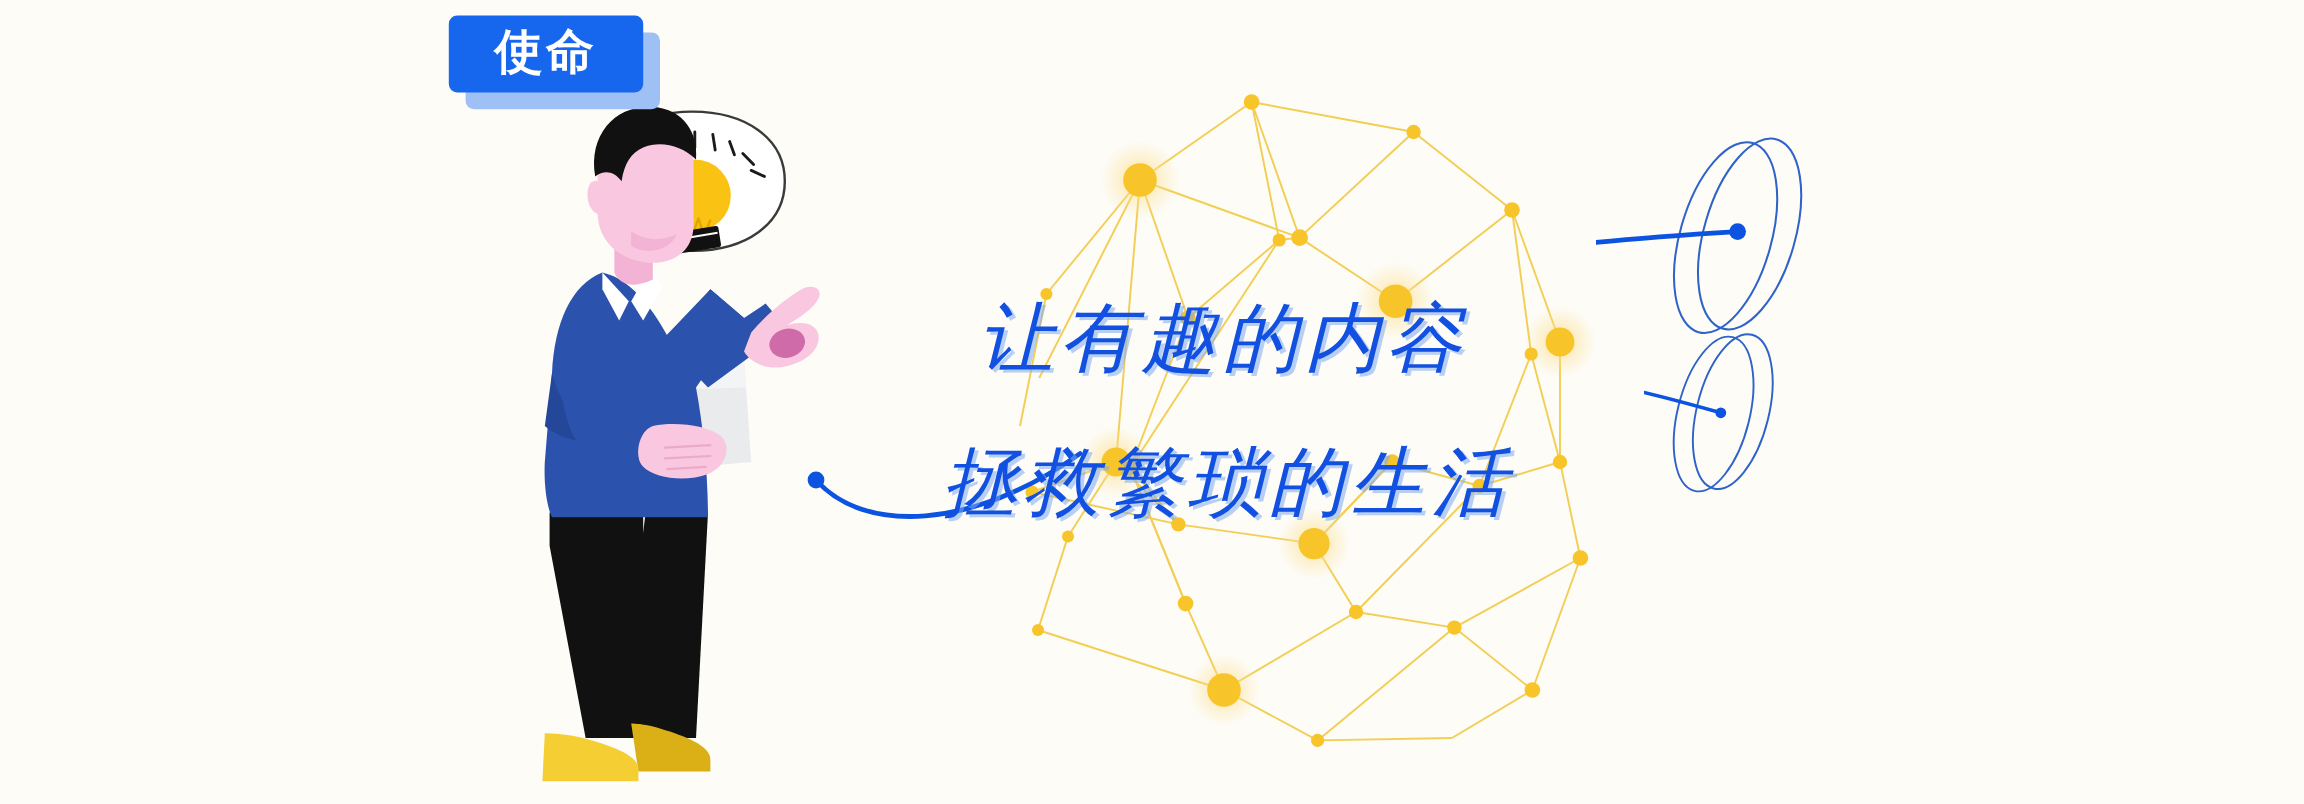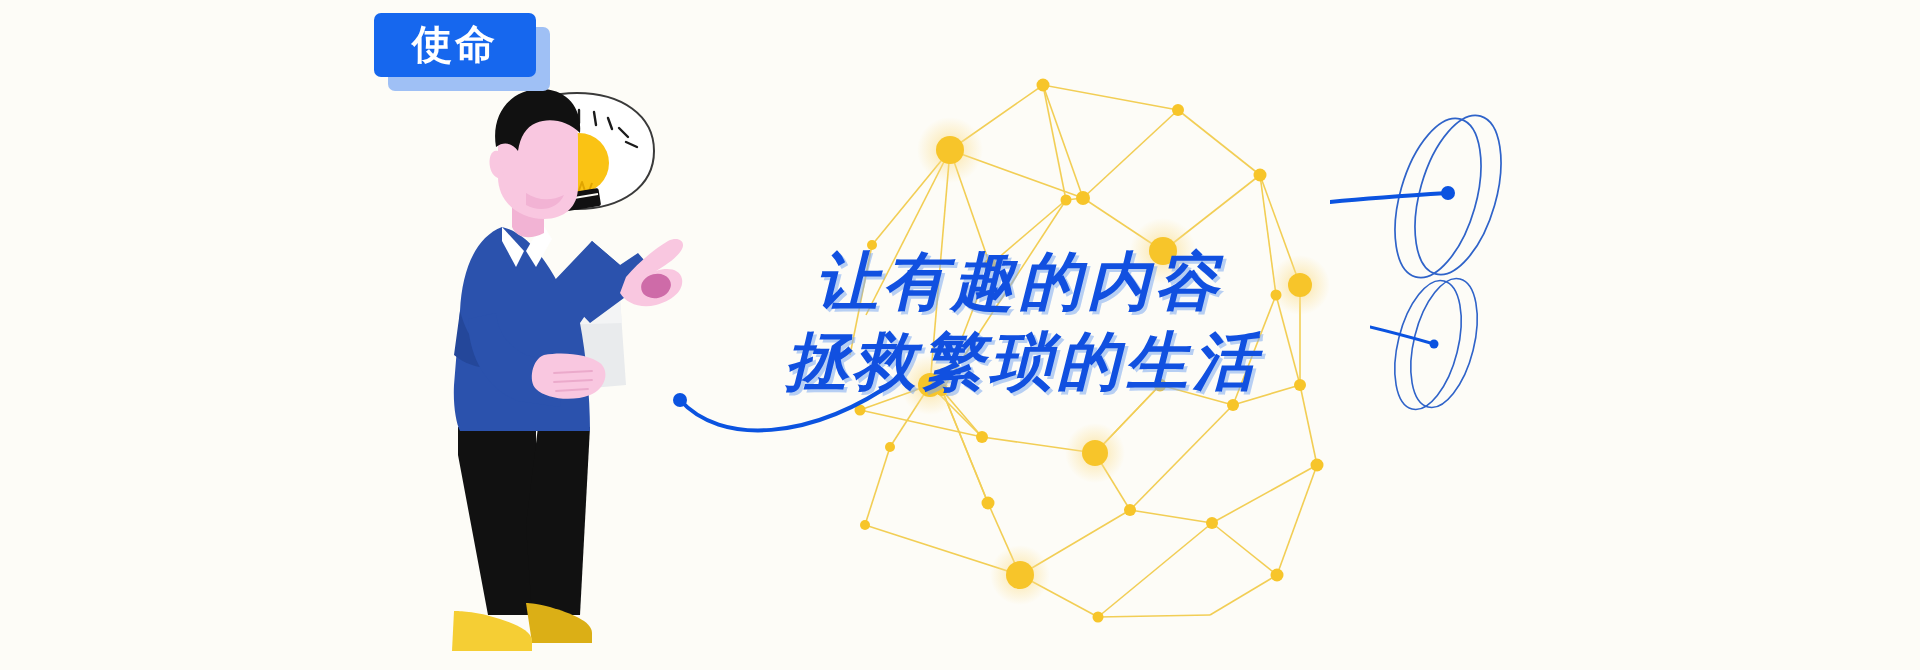--- a/index.html
+++ b/index.html
@@ -98,31 +98,32 @@
   
   #headline {
     position: absolute;
     left: 815px;
     top: 242px;
     width: 740px;
   }
   #headline .head-line {
     position: relative;
     font-family: "DejaVu Sans", "Liberation Sans", sans-serif;
-    font-weight: bold;
+    font-weight: normal;
     font-style: italic;
     font-size: 63px;
     line-height: 80px;
     color: #1150E0;
     letter-spacing: 5px;
     white-space: nowrap;
     text-shadow: 3px 3px 0 rgba(125,170,240,0.55);
   }
   #headline .head-line-2 {
     margin-left: -30px;
+    margin-top: 40px;
   }
 
   
   #character-illustration {
     position: absolute;
     left: 440px;
     top: 55px;
     width: 280px;
     height: 615px;
   }

